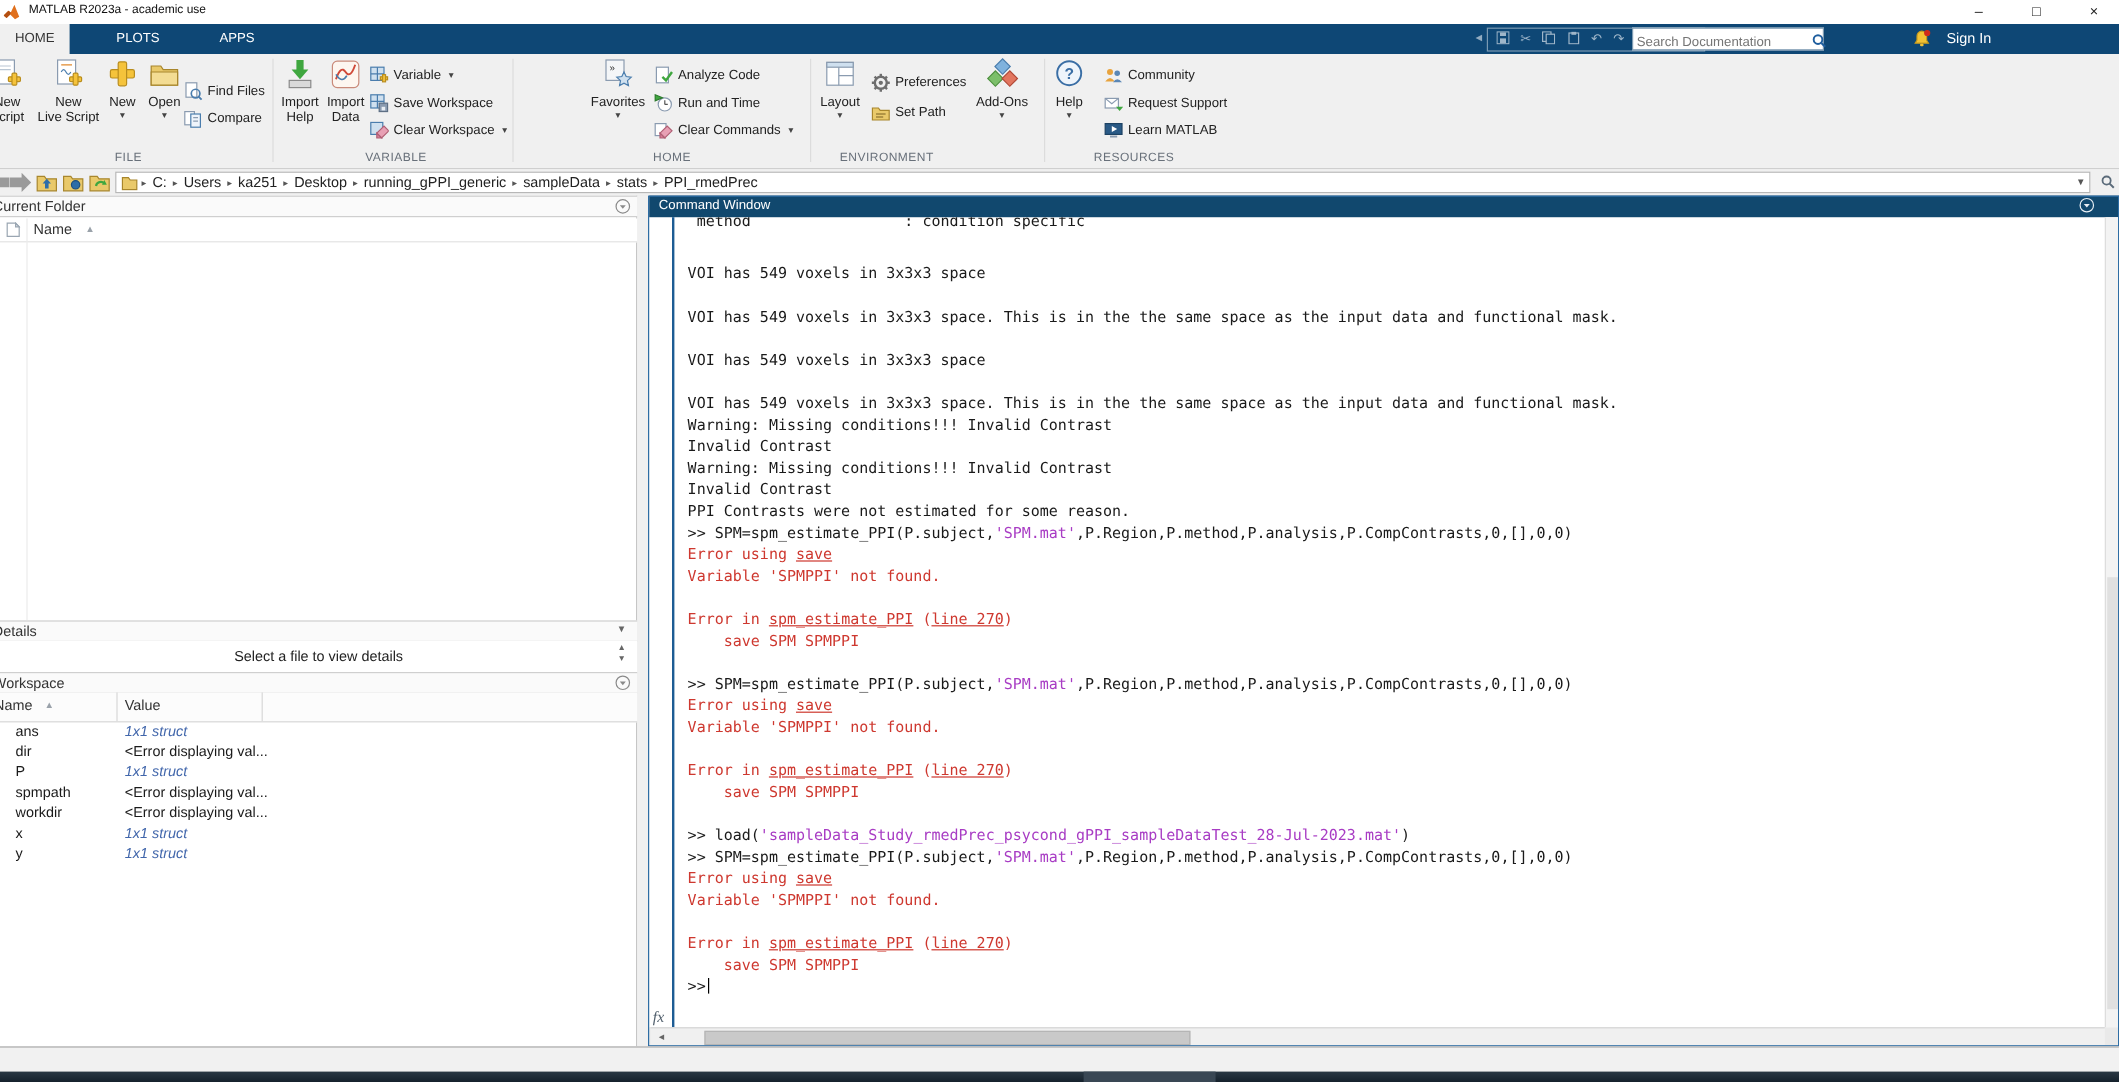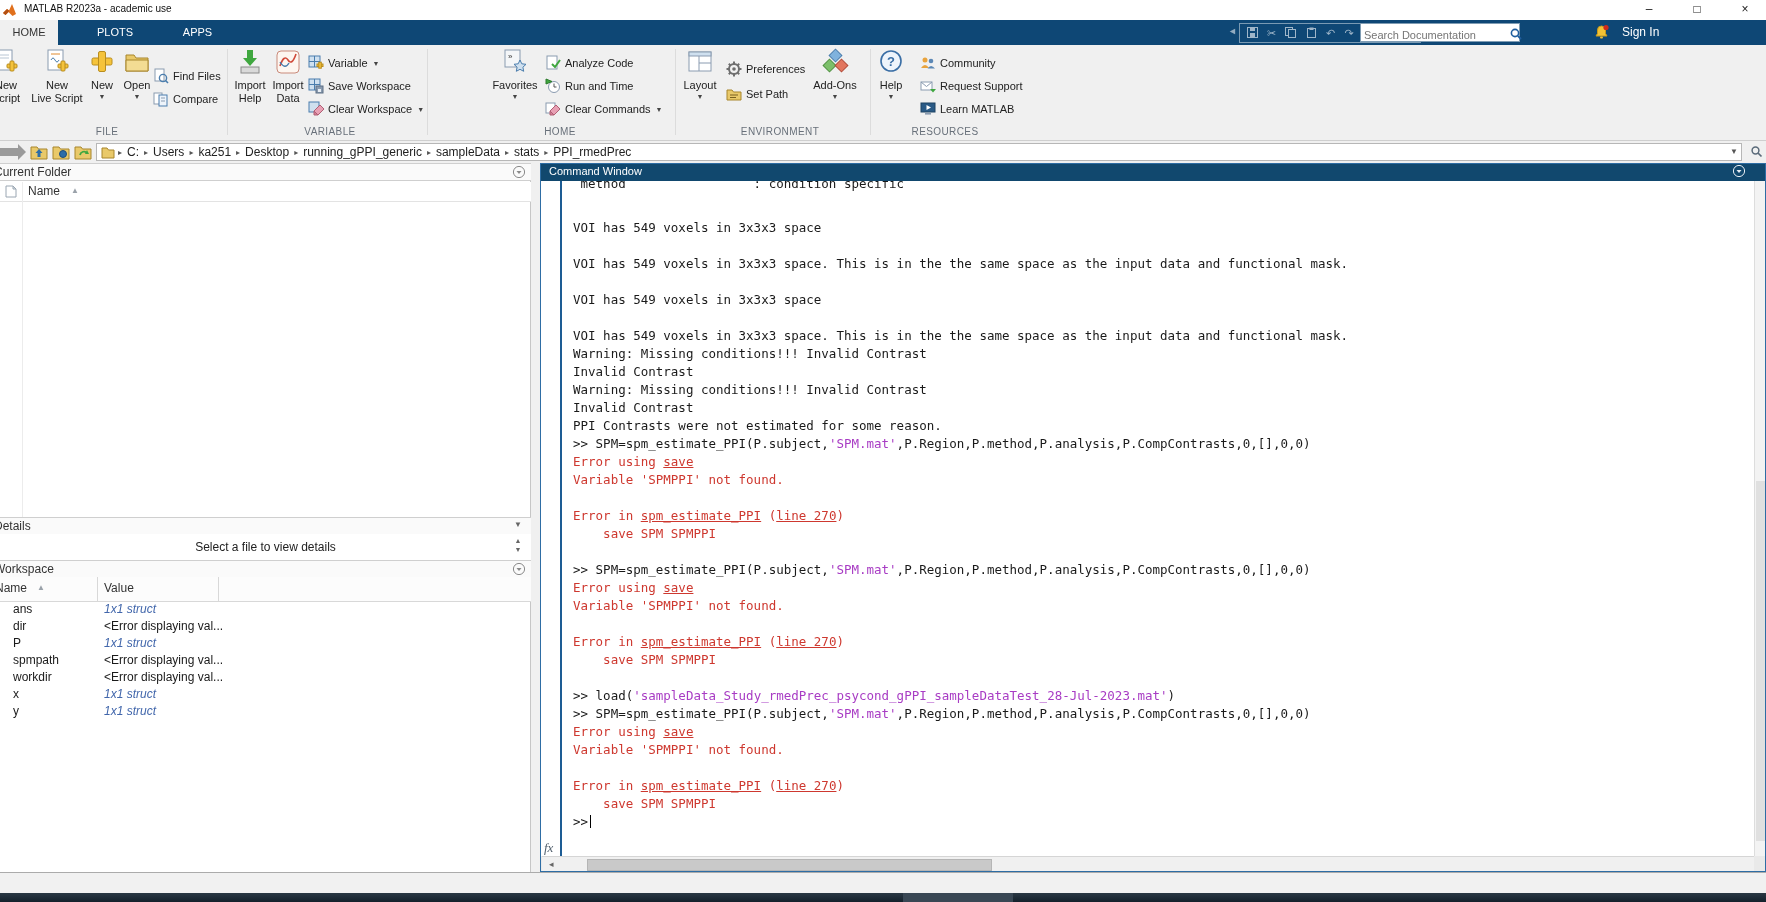--- a/index.html
+++ b/index.html
@@ -342,21 +342,21 @@
     <div class="bigbtn" style="left:808px;width:54px">
       <span class="bicon"><svg width="28" height="28" viewBox="0 0 28 28">
             <rect x="10" y="3" width="9" height="9" transform="rotate(45 14.5 7.5)" fill="#7fb2dd" stroke="#4a7dad"></rect>
             <rect x="4" y="13" width="9" height="9" transform="rotate(45 8.5 17.5)" fill="#7cbf6a" stroke="#4f9140"></rect>
             <rect x="16" y="13" width="9" height="9" transform="rotate(45 20.5 17.5)" fill="#e2765f" stroke="#b24a38"></rect>
           </svg></span>
       <span class="blabel">Add-Ons</span>
       <span class="bcaret">▼</span>
     </div>
     <div class="rsep" style="left:870px"></div>
-    <div class="rlabel" style="left:720px">ENVIRONMENT</div>
+    <div class="rlabel" style="left:679px">ENVIRONMENT</div>
 
     <div class="bigbtn" style="left:868px;width:46px">
       <span class="bicon"><svg width="28" height="28" viewBox="0 0 28 28">
             <circle cx="14" cy="13" r="10" fill="#eef4fb" stroke="#3a6ea5" stroke-width="1.6"></circle>
             <text x="14" y="18" font-size="13" font-weight="bold" text-anchor="middle" fill="#3a6ea5" font-family="Liberation Sans,sans-serif">?</text>
           </svg></span>
       <span class="blabel">Help</span>
       <span class="bcaret">▼</span>
     </div>
     <div class="smbtn" style="left:920px;top:9px">

